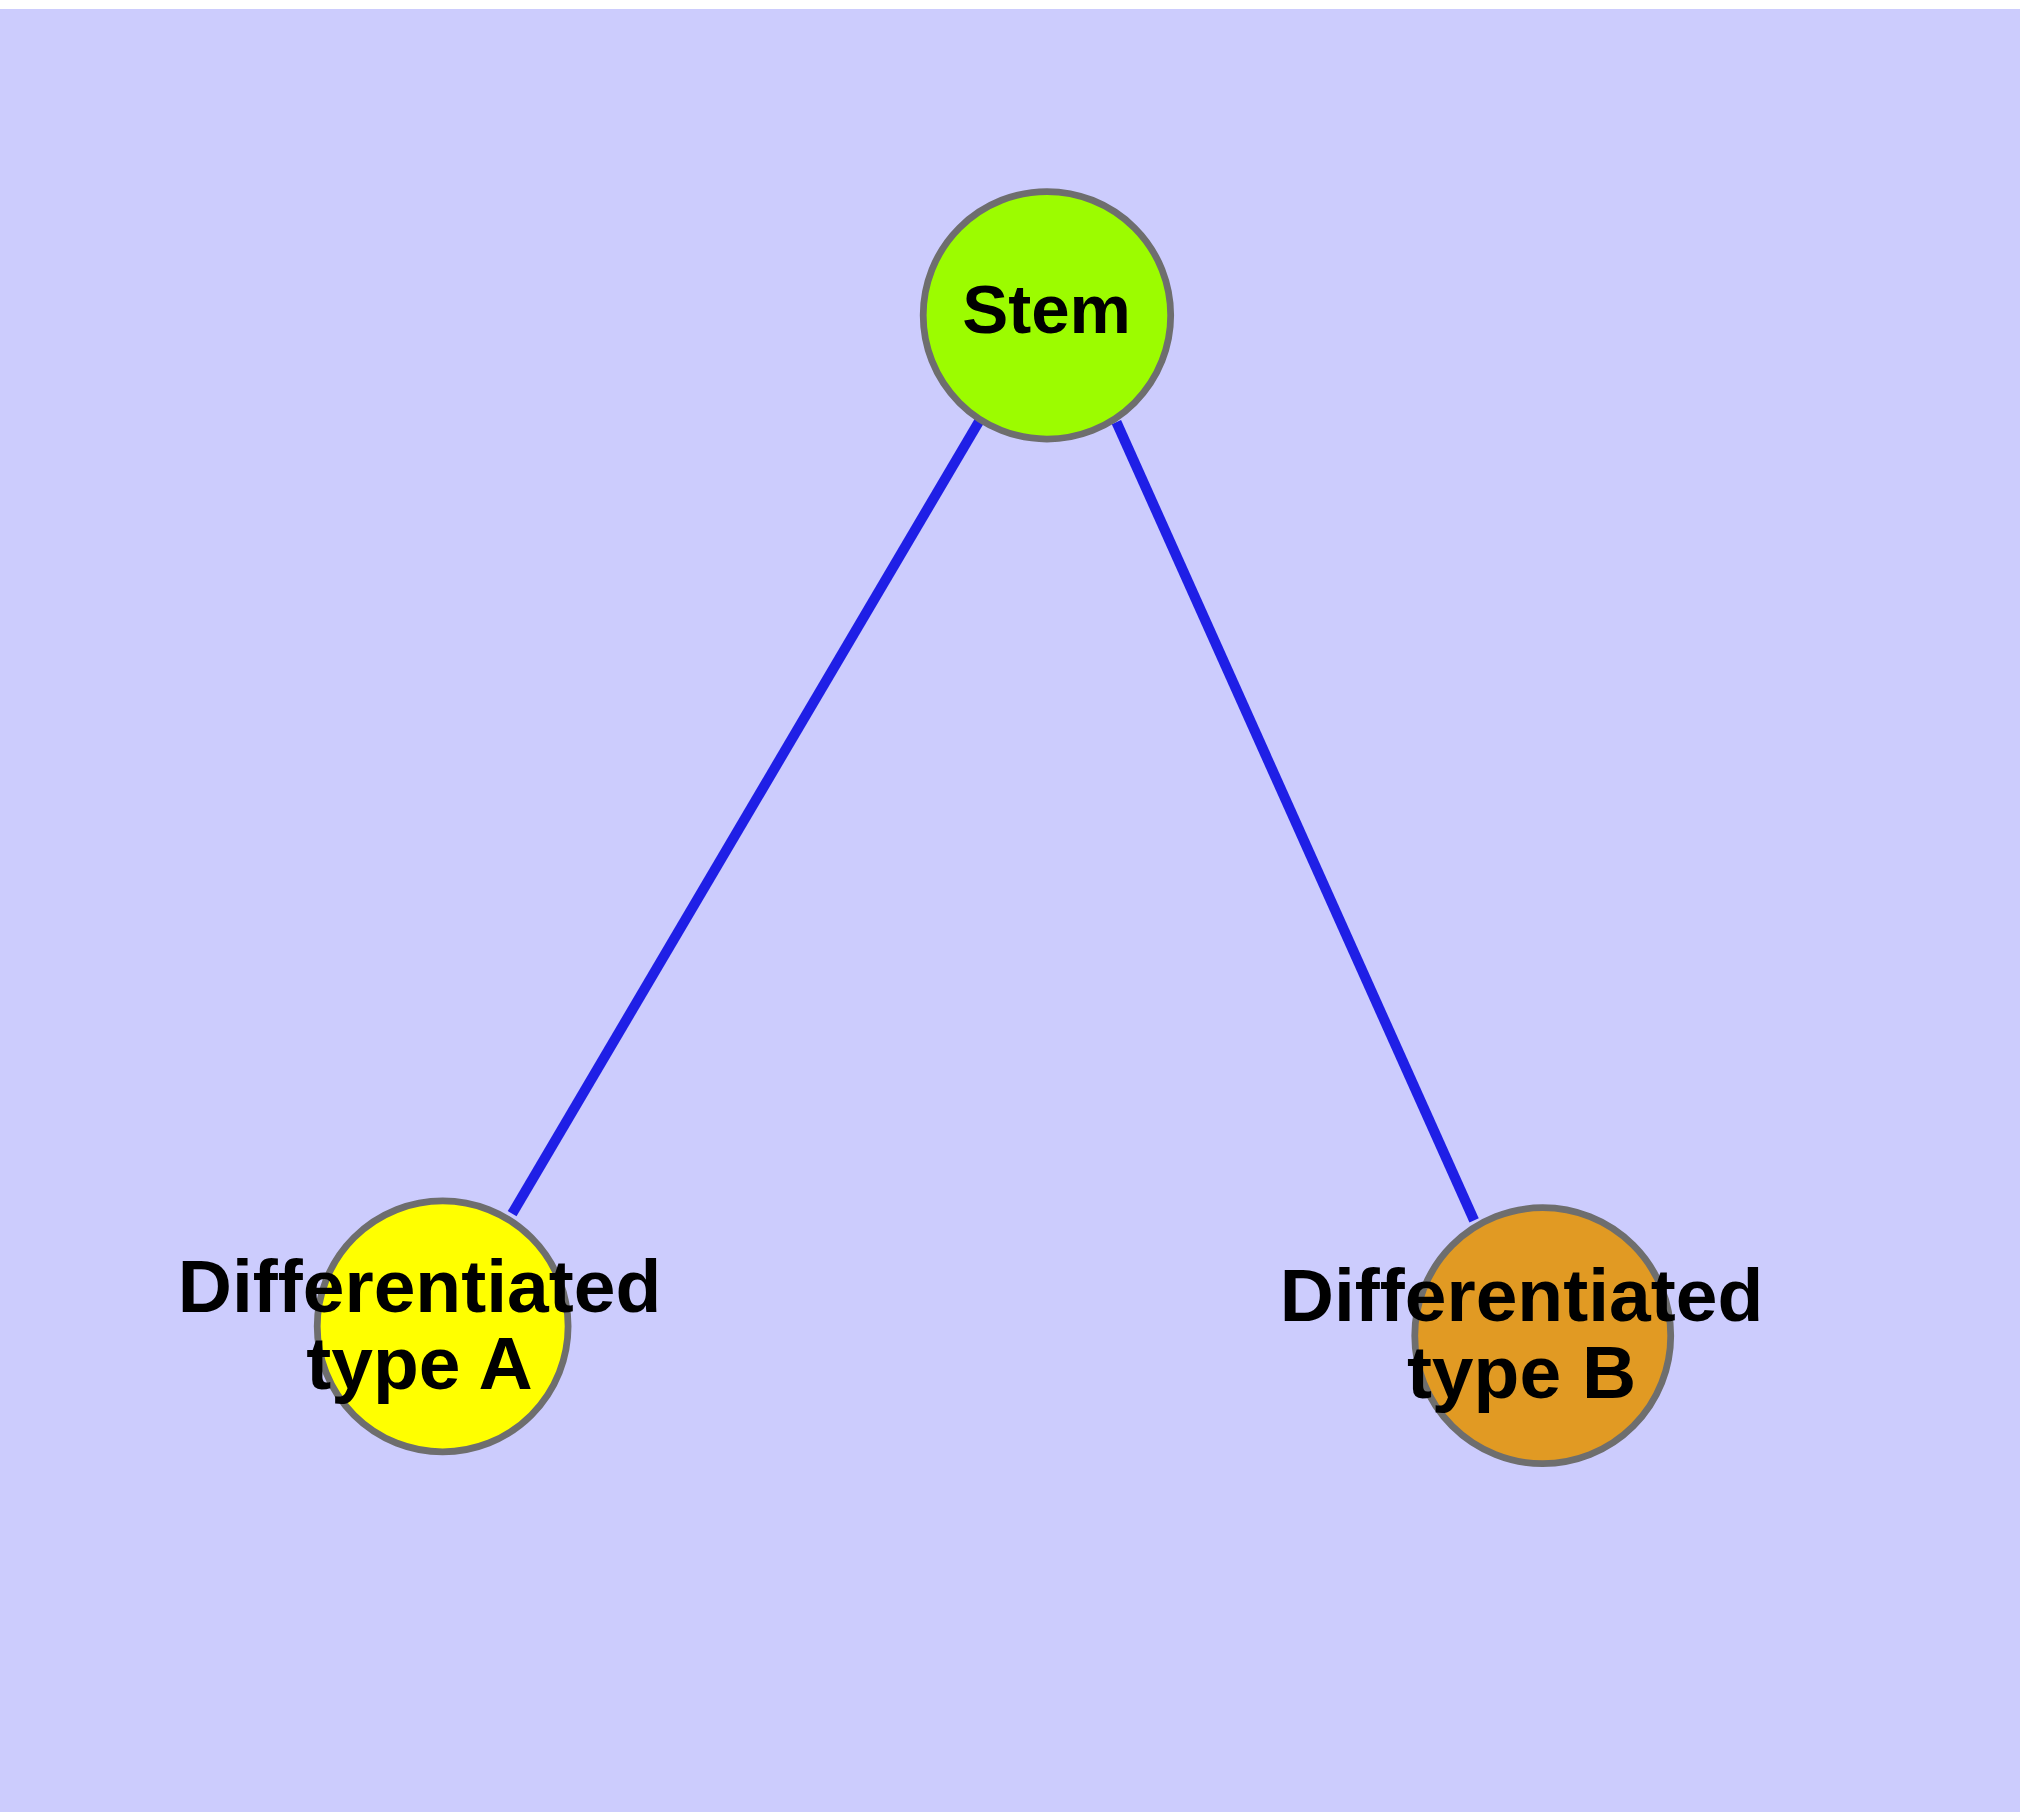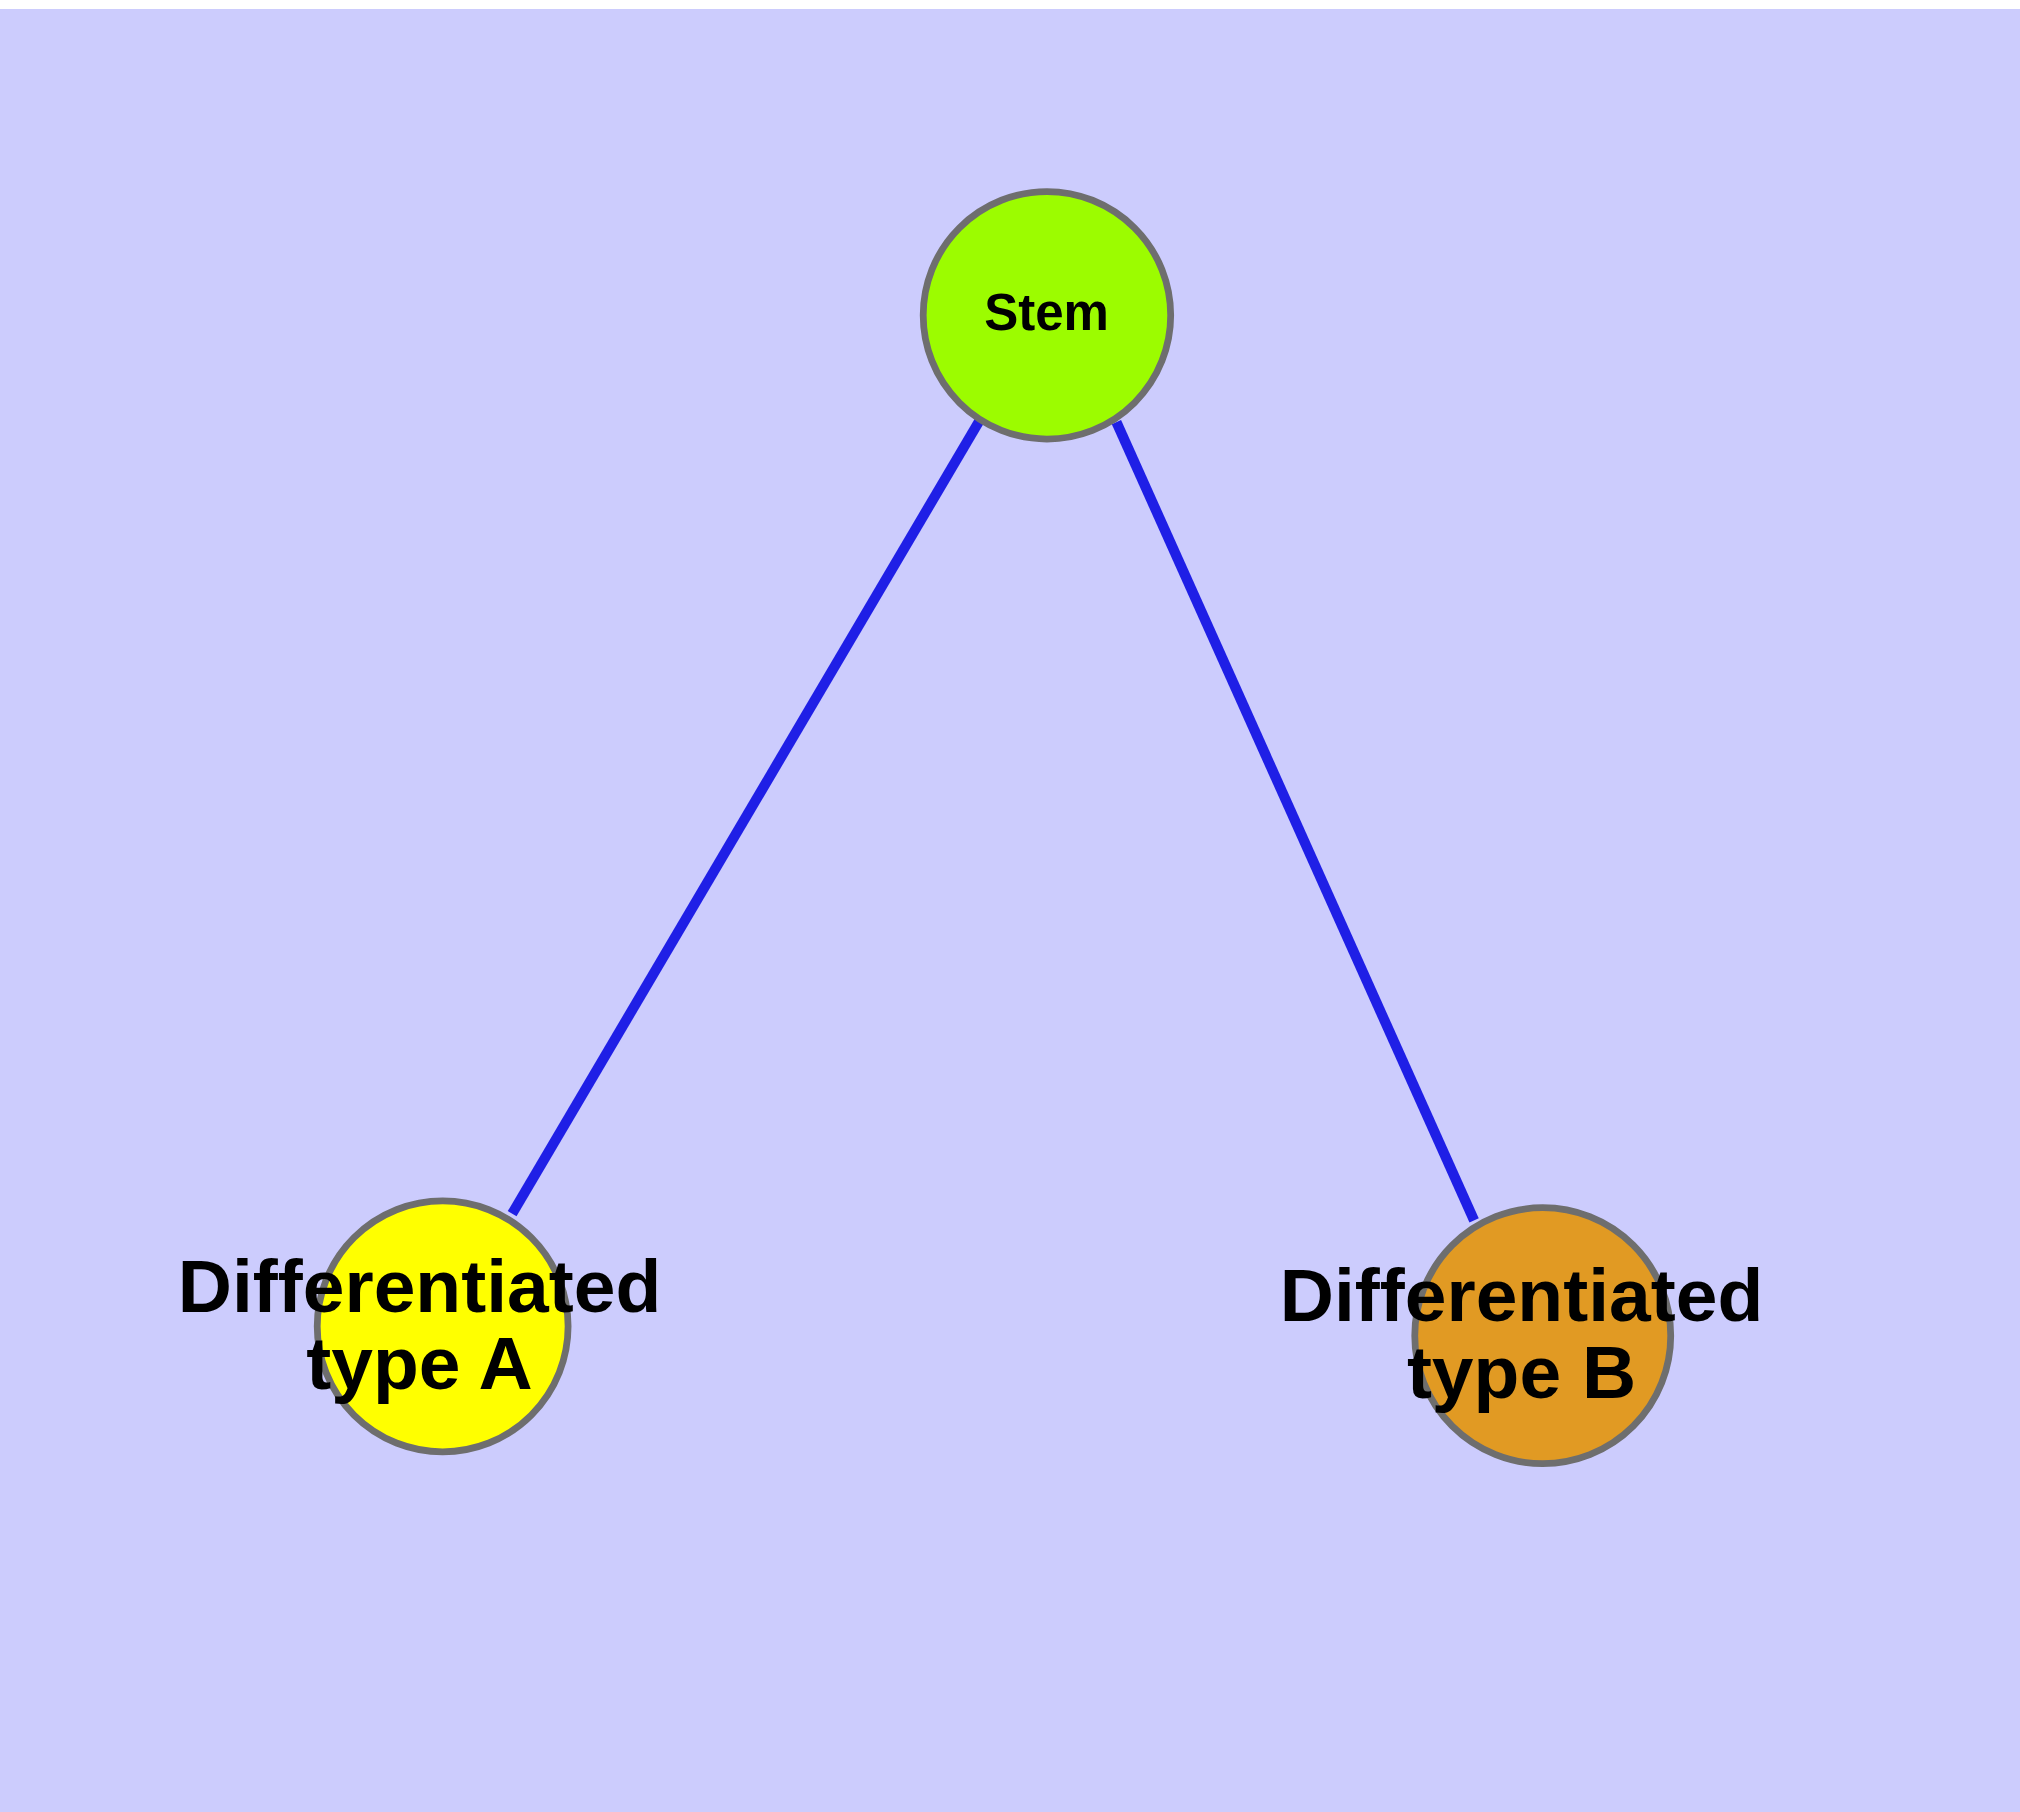--- a/index.html
+++ b/index.html
@@ -38,23 +38,23 @@
     color: #000000;
     font-family: "Liberation Sans", sans-serif;
     font-weight: bold;
     text-align: center;
     line-height: 1.02;
     white-space: pre;
     pointer-events: none;
     -webkit-font-smoothing: antialiased;
   }
   .label-stem {
-    font-size: 51px;
+    font-size: 69px;
     left: 792px;
-    top: 287px;
+    top: 275px;
     width: 509px;
   }
   .label-a {
     font-size: 75px;
     left: 165px;
     top: 1248px;
     width: 509px;
   }
   .label-b {
     font-size: 75px;

